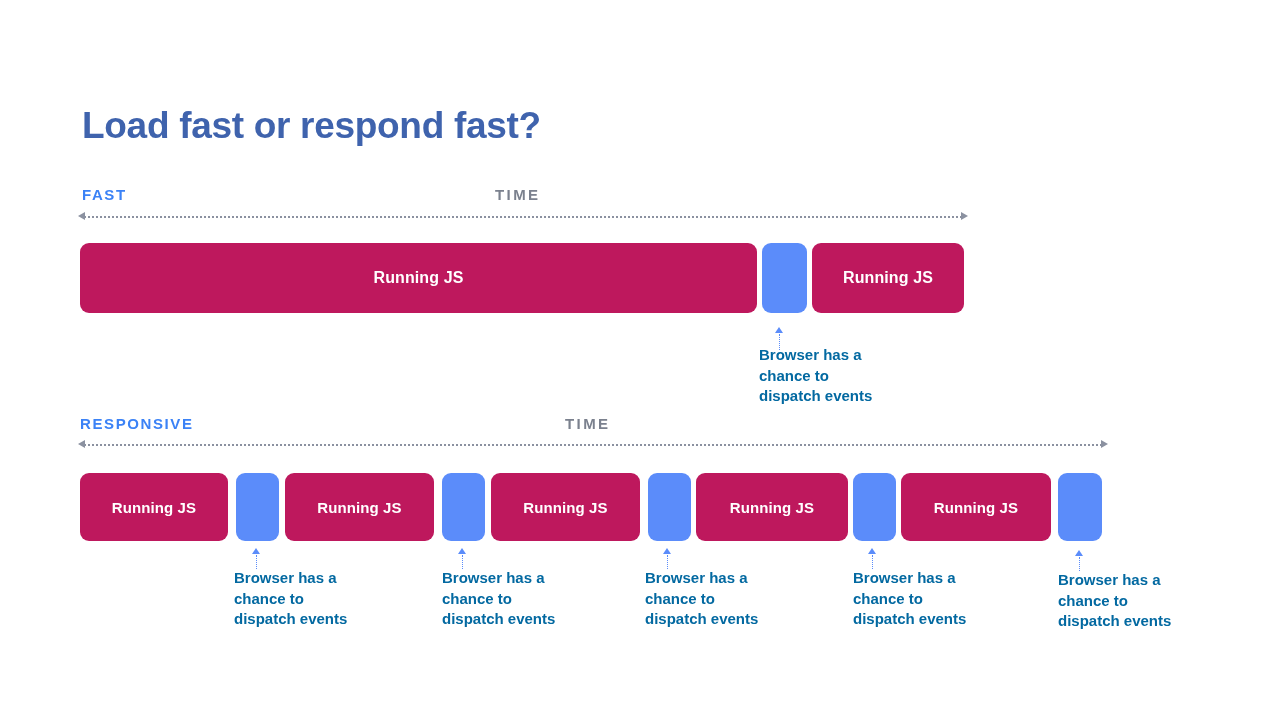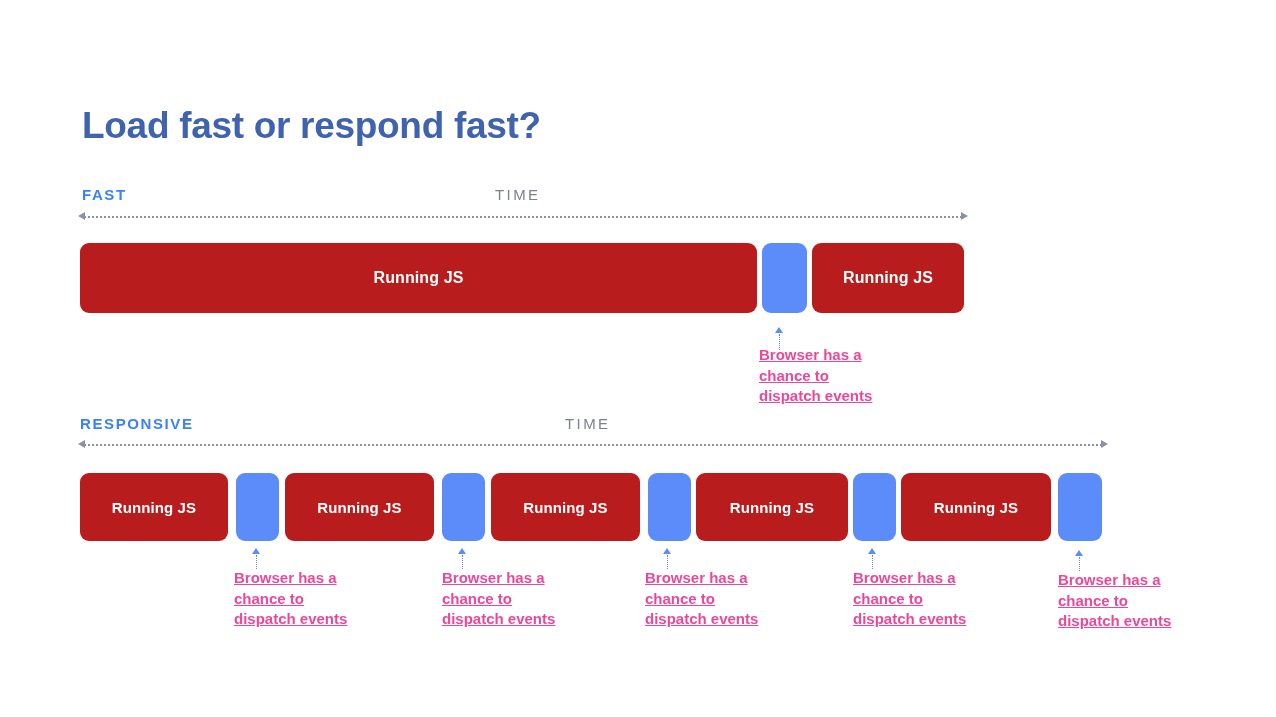--- a/index.html
+++ b/index.html
@@ -39,21 +39,21 @@
     position: absolute;
     font-size: 15px;
     font-weight: 700;
     letter-spacing: 1.6px;
     color: #3b82f6;
     white-space: nowrap;
   }
   .time-label {
     position: absolute;
     font-size: 15px;
-    font-weight: 400;
+    font-weight: 700;
     letter-spacing: 2.4px;
     color: #7b818e;
     white-space: nowrap;
   }
 
   
   .axis {
     position: absolute;
     height: 9px;
   }
@@ -86,21 +86,21 @@
   
   .block {
     position: absolute;
     border-radius: 9px;
     display: flex;
     align-items: center;
     justify-content: center;
     box-sizing: border-box;
   }
   .block.js {
-    background: #b91c1c;
+    background: #be185d;
     color: #ffffff;
     font-size: 16px;
     font-weight: 700;
     letter-spacing: 0.1px;
   }
   .block.idle {
     background: #5b8cfa;
   }
   .block.js.small {
     font-size: 15px;
@@ -126,23 +126,22 @@
     height: 0;
     border-left: 4.5px solid transparent;
     border-right: 4.5px solid transparent;
     border-bottom: 6px solid #5b8cfa;
   }
   .caption {
     position: absolute;
     font-size: 15px;
     font-weight: 700;
     line-height: 20.5px;
-    color: #ec4899;
+    color: #0369a1;
     white-space: pre-line;
-    text-decoration: underline;
   }
 </style>
 </head>
 <body>
 
 <div class="stage">
 
   <div class="deck-title">Load fast or respond fast?</div>
 
   <div>

